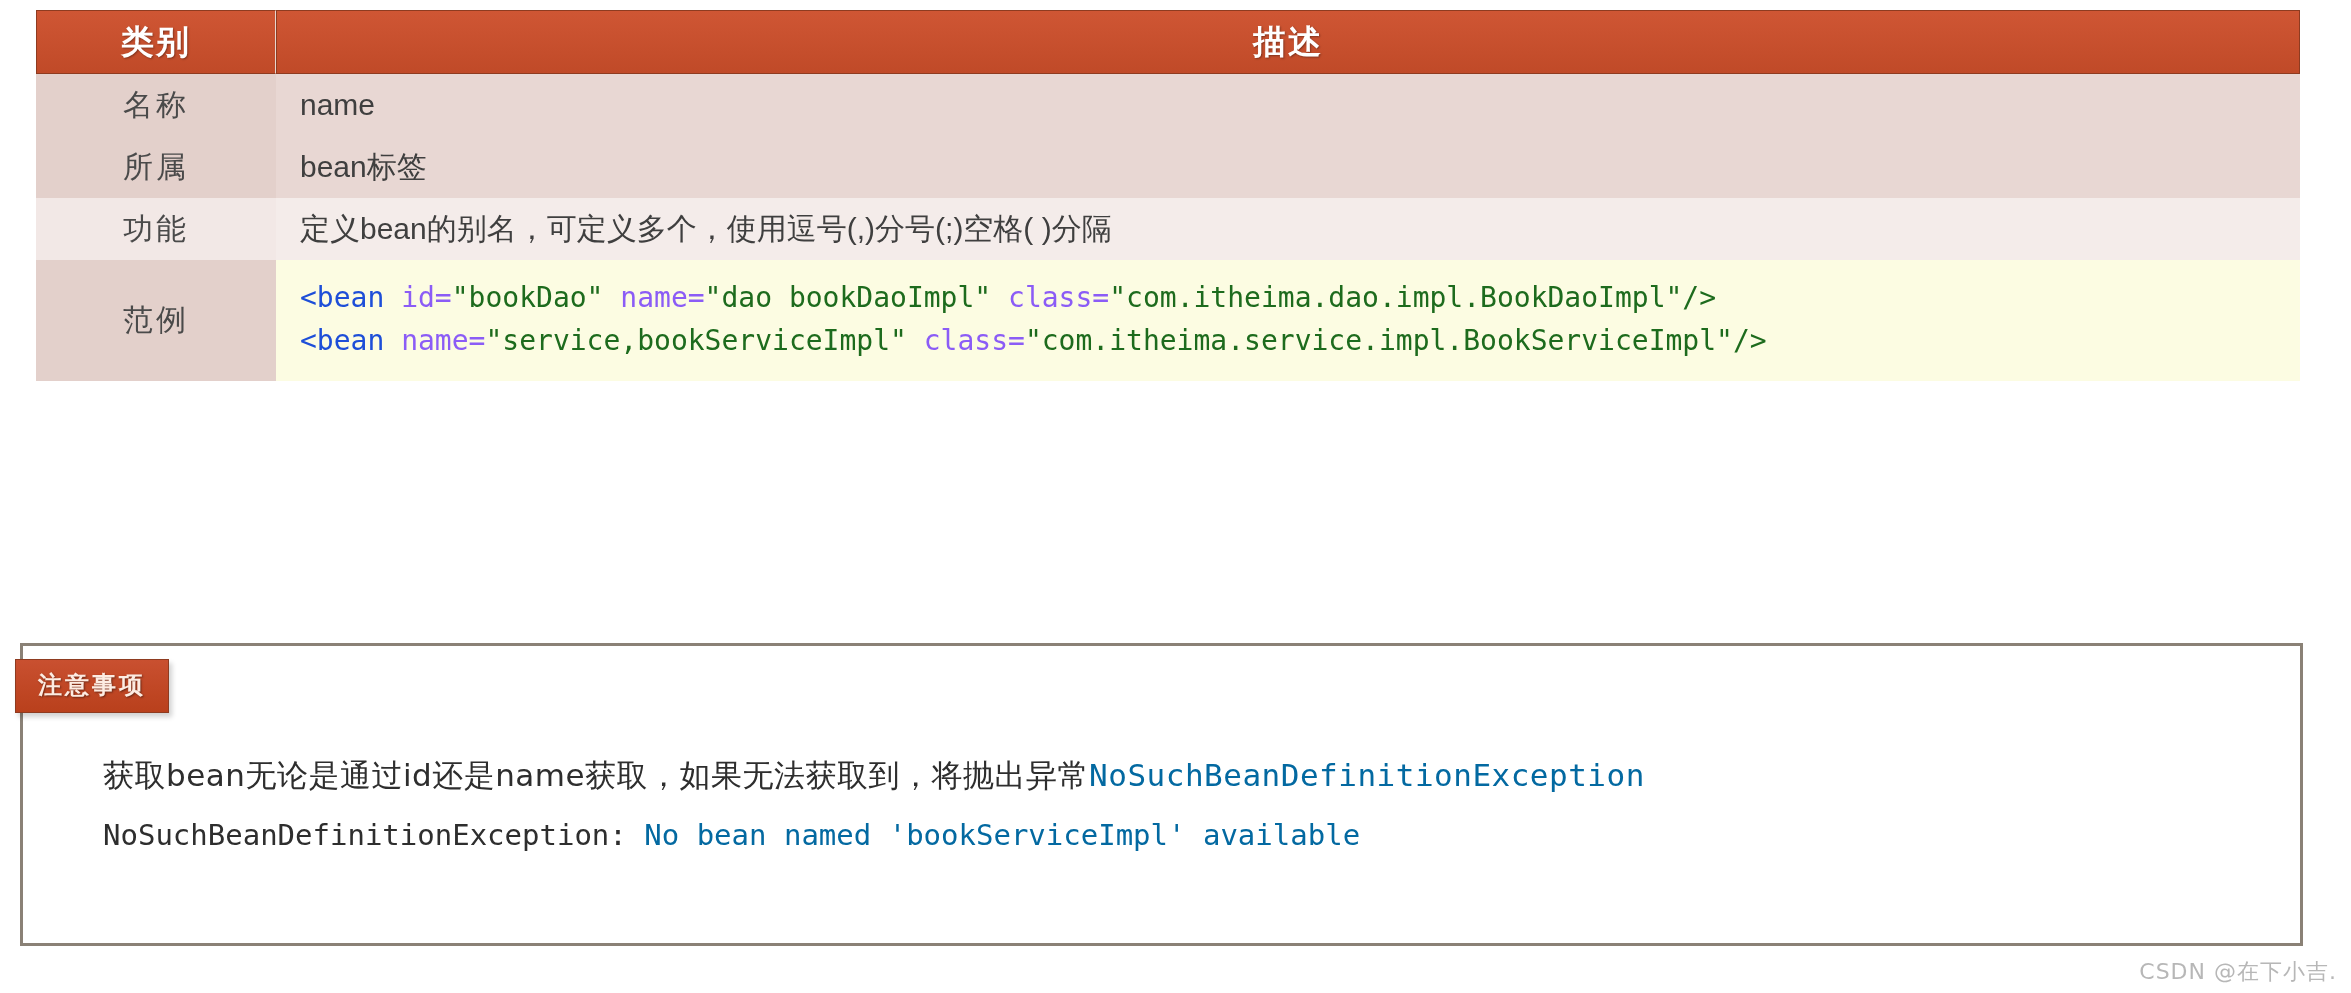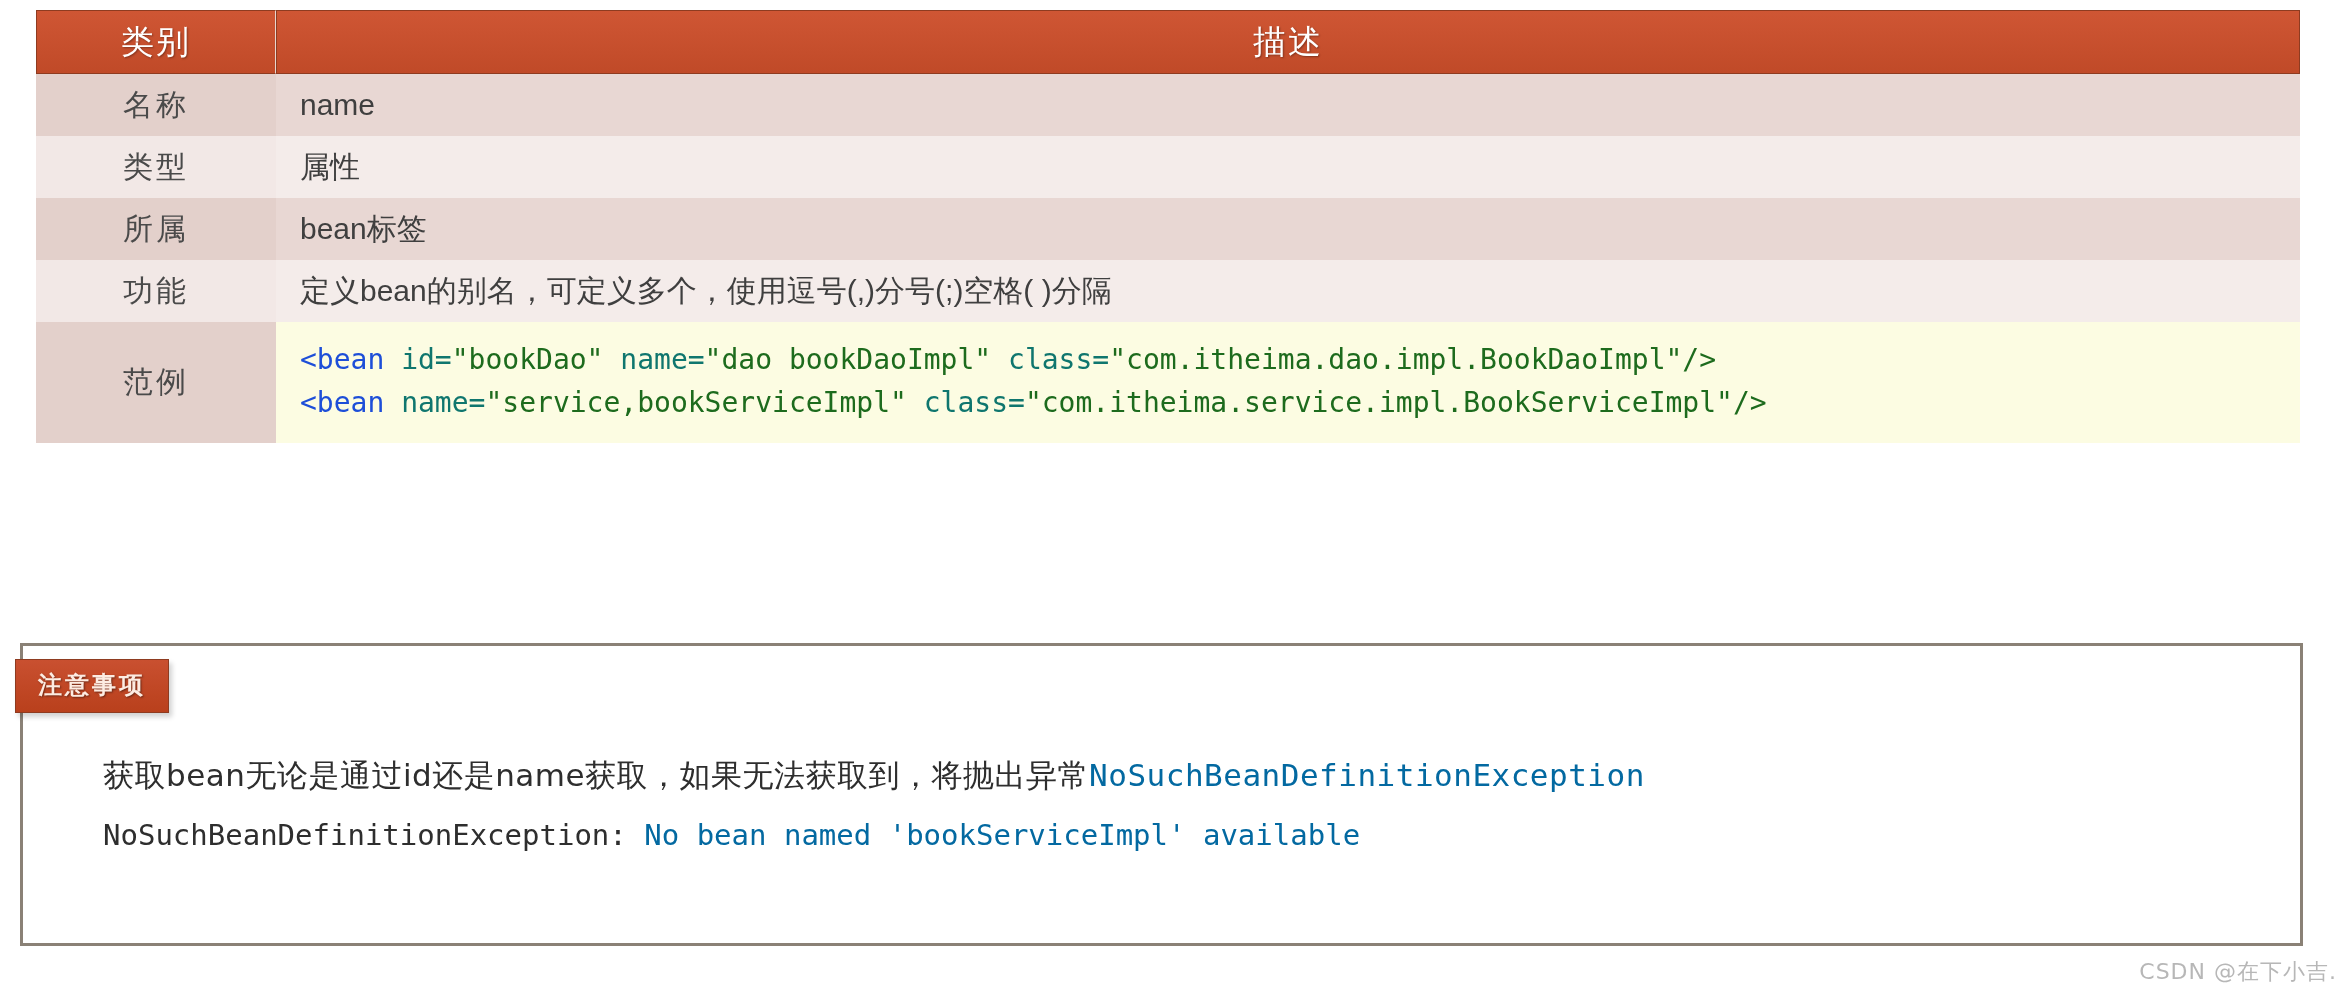--- a/index.html
+++ b/index.html
@@ -30,21 +30,21 @@
   }
 
   .col-label { width: 240px; }
 
   
   .hdr {
     background: #c9522f;
     background: linear-gradient(180deg, #cf5634 0%, #c04a28 100%);
     color: #ffffff;
     font-size: 33px;
-    font-weight: normal;
+    font-weight: bold;
     text-align: center;
     height: 62px;
     letter-spacing: 2px;
     text-shadow: 1px 1px 2px rgba(0,0,0,0.35);
     border: 1px solid #8e3b20;
   }
   .hdr.hdr-left { border-right: 1px solid #e8d6cf; }
 
   
   .cell {
@@ -73,21 +73,21 @@
     background: #fcfce2;
     padding: 16px 0 18px 24px !important;
     font-family: "DejaVu Sans Mono", "Liberation Mono", monospace;
     font-size: 28px;
     line-height: 1.55;
     white-space: nowrap;
     color: #1f5d1f;
   }
   .cell-code .line { display: block; }
   .tok-tag   { color: #1d4ed8; }
-  .tok-attr  { color: #0f766e; }
+  .tok-attr  { color: #8b5cf6; }
   .tok-str   { color: #1d6b1d; }
 
   
   .notice {
     position: absolute;
     left: 20px;
     top: 643px;
     width: 2283px;
     height: 303px;
     border: 3px solid #8a8176;
@@ -156,24 +156,20 @@
     <tr>
       <th class="hdr hdr-left">类别</th>
       <th class="hdr">描述</th>
     </tr>
 
     <tr class="row-a">
       <td class="cell cell-label">名称</td>
       <td class="cell cell-value">name</td>
     </tr>
 
-    <tr class="row-b">
-      <td class="cell cell-label">类型</td>
-      <td class="cell cell-value">属性</td>
-    </tr>
 
     <tr class="row-a">
       <td class="cell cell-label">所属</td>
       <td class="cell cell-value">bean标签</td>
     </tr>
 
     <tr class="row-b">
       <td class="cell cell-label">功能</td>
       <td class="cell cell-value">定义bean的别名，可定义多个，使用逗号(,)分号(;)空格( )分隔</td>
     </tr>

